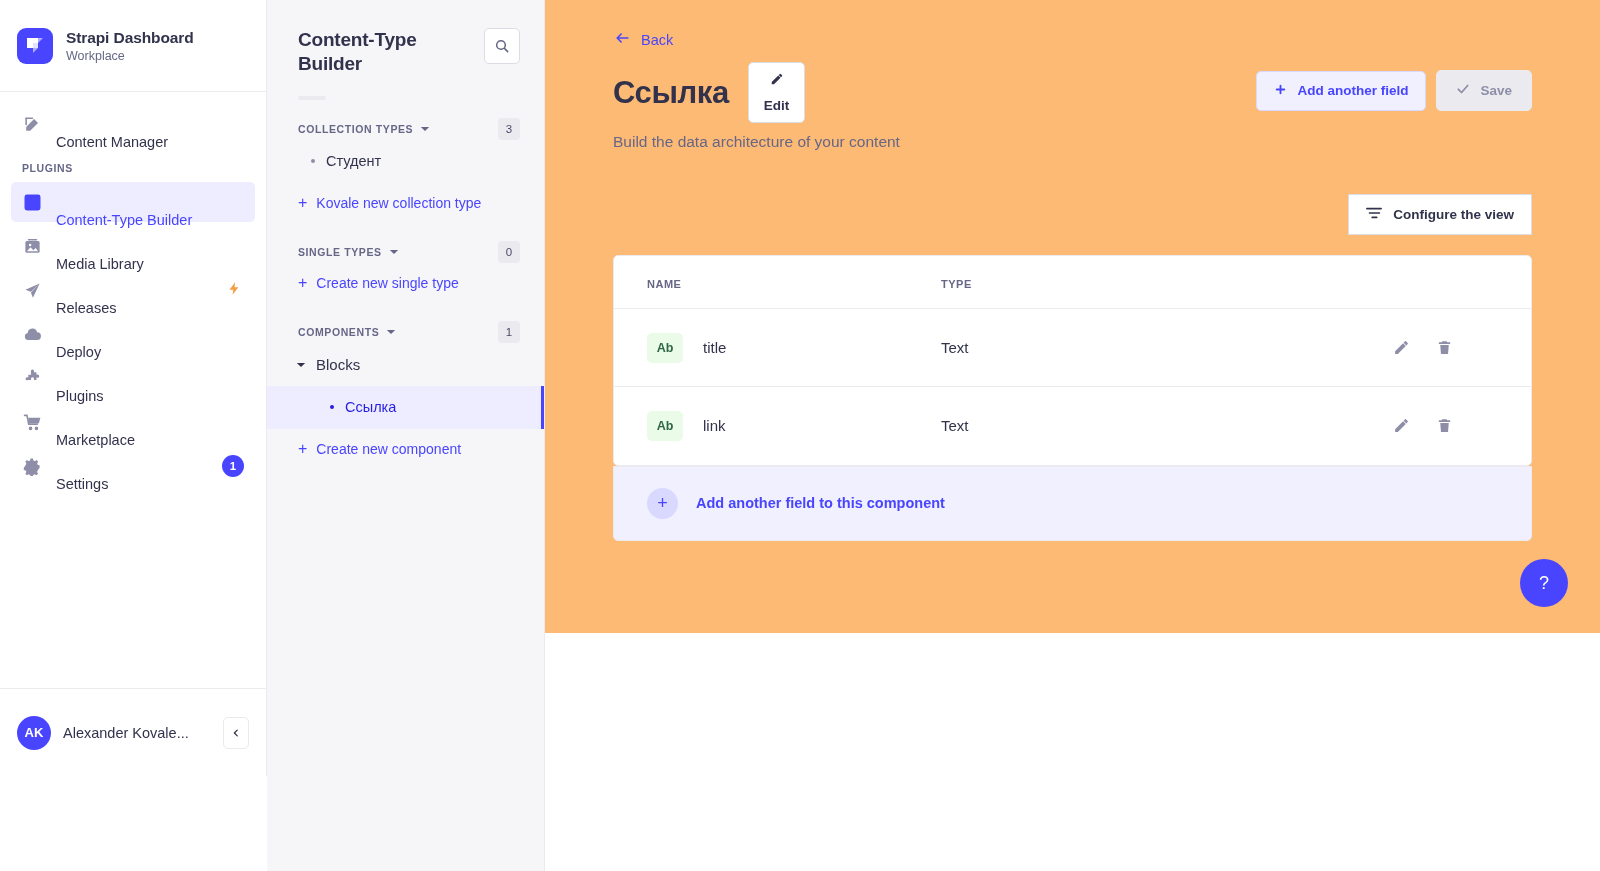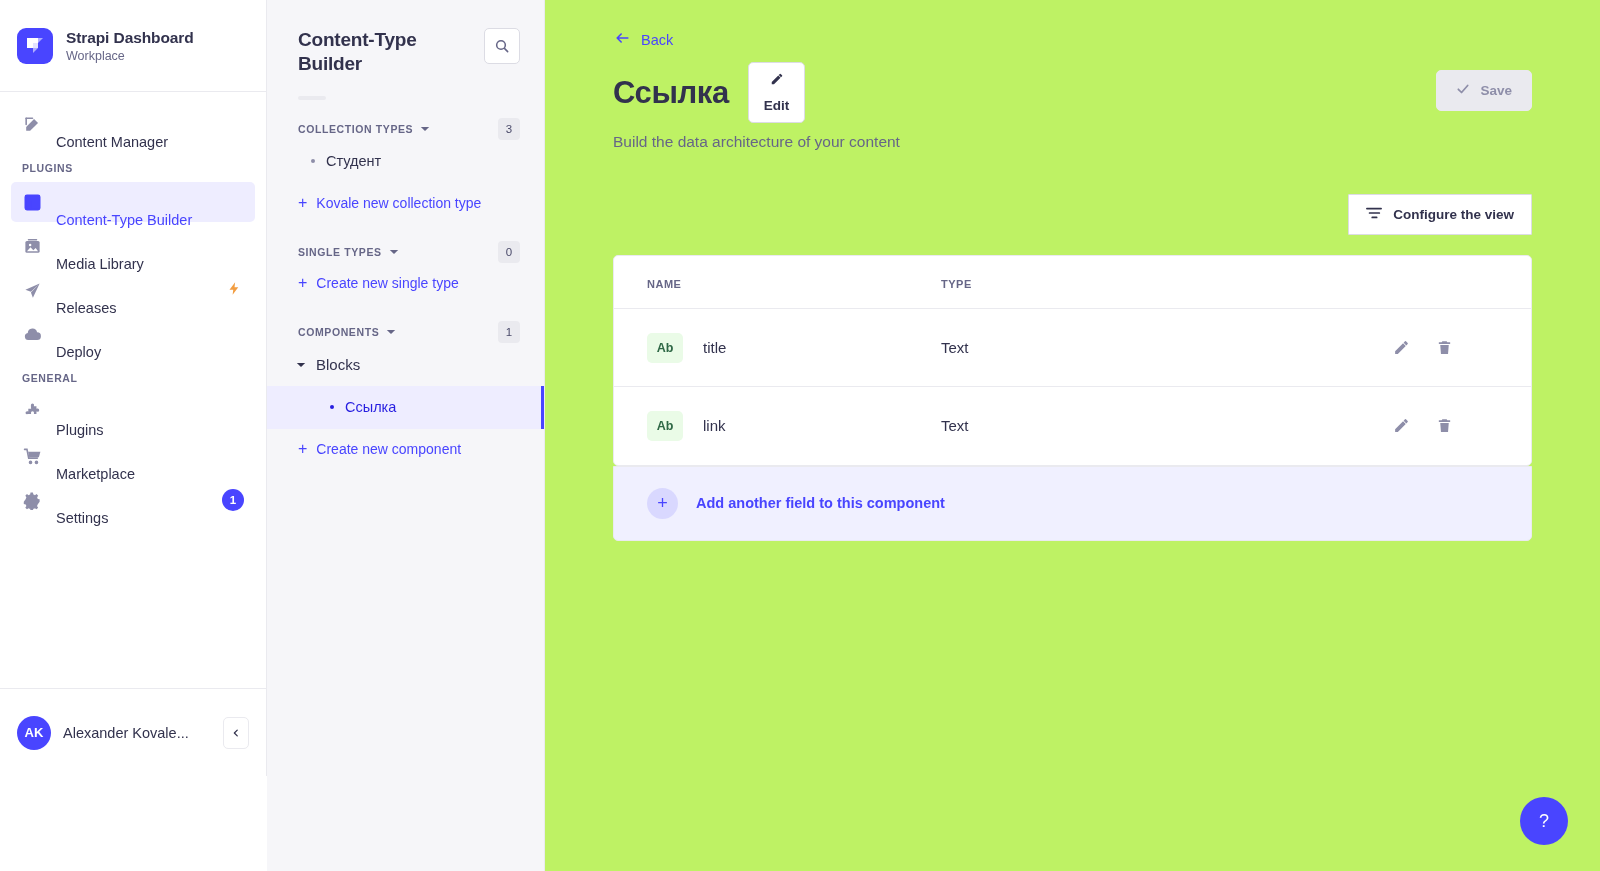--- a/index.html
+++ b/index.html
@@ -148,22 +148,22 @@
   }
   .create-link {
     display: flex; align-items: center; gap: 9px;
     height: 40px; padding-left: 31px; cursor: pointer;
     font-size: 14px; color: #4945ff;
   }
   .create-link .plus { font-size: 16px; line-height: 1; }
 
   
   .main {
-    flex: 1 1 auto; height: 871px;
-    background: #bef264; overflow: hidden;
+    flex: 1 1 auto; height: 633px;
+    background: #fdba74; overflow: hidden;
     position: relative;
   }
   .main-head { padding: 30px 68px 0 68px; }
   .back-link {
     display: inline-flex; align-items: center; gap: 9px;
     color: #4945ff; font-size: 14.5px; cursor: pointer;
     margin-bottom: 13px;
   }
   .head-row { display: flex; align-items: flex-start; justify-content: space-between; }
   .head-left { display: flex; flex-direction: column; }
@@ -326,21 +326,20 @@
 
       <div class="nav-item">
         <span class="nv-ico">
           <svg width="19" height="19" viewBox="0 0 24 24">
             <path d="M6.5 19A4.5 4.5 0 016 10.1 6 6 0 0117.8 9 4.5 4.5 0 0117.5 19z" fill="#8e8ea9"></path>
           </svg>
         </span>
         <span class="nav-label">Deploy</span>
       </div>
 
-      <div class="nav-section">GENERAL</div>
 
       <div class="nav-item">
         <span class="nv-ico">
           <svg width="19" height="19" viewBox="0 0 24 24">
             <path d="M10 2.5a2 2 0 014 0c0 .6-.3 1-.3 1.5h3.3v3.3c.5 0 .9-.3 1.5-.3a2 2 0 010 4c-.6 0-1-.3-1.5-.3v3.3h-3.3c0-.5.3-.9.3-1.5a2 2 0 00-4 0c0 .6.3 1 .3 1.5H6.7V14c-.5 0-.9.3-1.5.3a2 2 0 010-4c.6 0 1 .3 1.5.3V7.3h3.6c0-.5-.3-.9-.3-1.5z" fill="#8e8ea9"></path>
           </svg>
         </span>
         <span class="nav-label">Plugins</span>
       </div>
 
@@ -483,20 +482,28 @@
                   <path d="M3 17.2V21h3.8L18 9.8 14.2 6zM20.7 7.1a1 1 0 000-1.4l-2.4-2.4a1 1 0 00-1.4 0l-1.9 1.9L18.8 9z"></path>
                 </svg>
               </span>
               <span>Edit</span>
             </button>
           </div>
           <p class="subtitle">Build the data architecture of your content</p>
         </div>
 
         <div class="head-actions">
+          <button class="btn-add">
+            <span>
+              <svg width="13" height="13" viewBox="0 0 24 24" fill="none" stroke="#4945ff" stroke-width="3.4" stroke-linecap="round">
+                <path d="M12 5v14M5 12h14"></path>
+              </svg>
+            </span>
+            <span>Add another field</span>
+          </button>
           <button class="btn-save">
             <span>
               <svg width="14" height="14" viewBox="0 0 24 24" fill="none" stroke="#8e8ea9" stroke-width="3" stroke-linecap="round" stroke-linejoin="round">
                 <path d="M4 12.5l5.5 5.5L20 6"></path>
               </svg>
             </span>
             <span>Save</span>
           </button>
         </div>
       </div>

